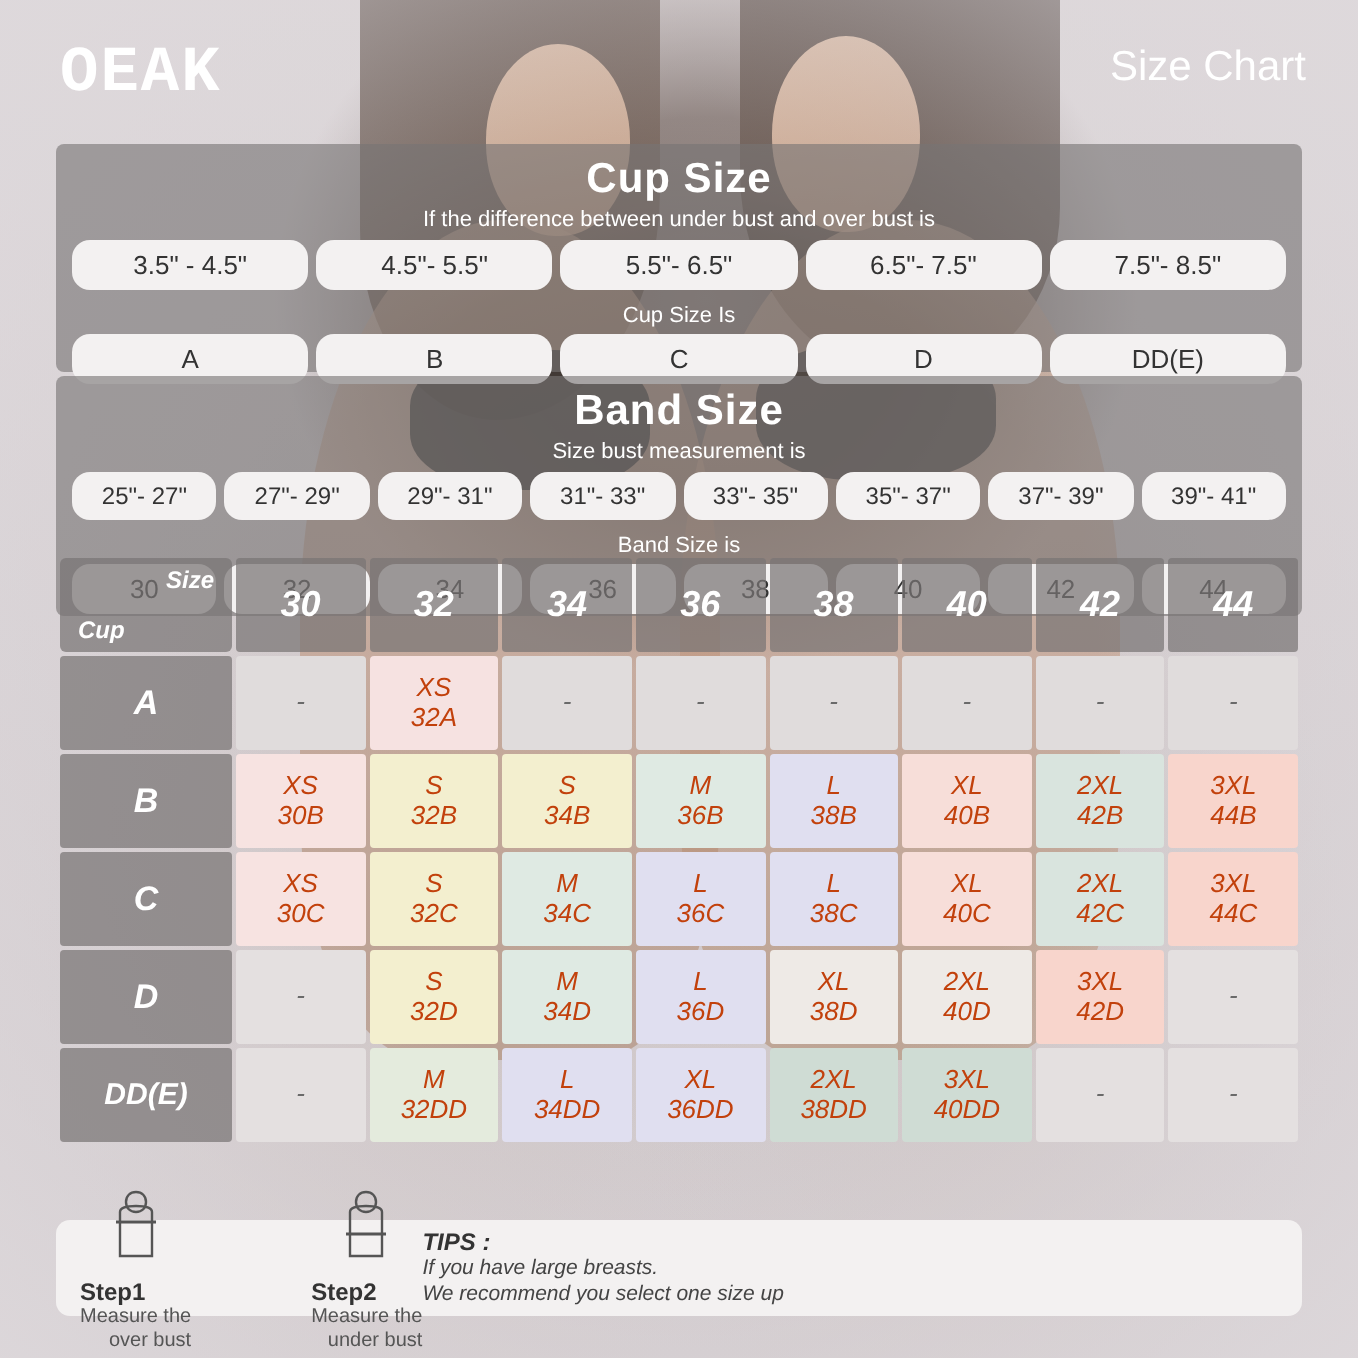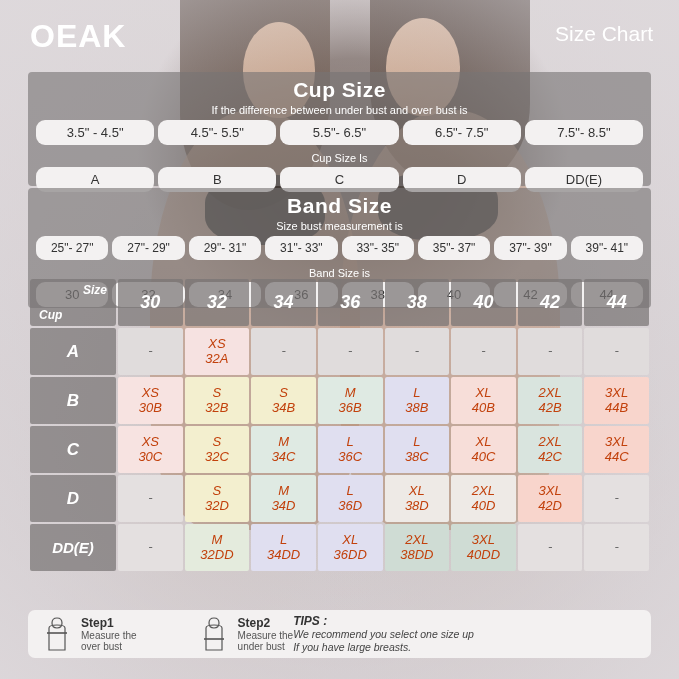--- a/index.html
+++ b/index.html
@@ -34,21 +34,21 @@
       background:#262626;opacity:.75;}
   .bg .braR{position:absolute;left:378px;top:172px;width:120px;height:68px;border-radius:40%;
       background:#2b2b2b;opacity:.7;}
   .bg .vig{position:absolute;inset:0;background:
       radial-gradient(ellipse 520px 520px at 50% 50%, rgba(222,217,220,0) 40%, rgba(222,217,220,.75) 85%, rgba(222,217,220,.95) 100%);}
 
   .wrap{position:relative;z-index:2;width:679px;height:679px;}
 
   
   .logo{position:absolute;left:30px;top:18px;font-size:32px;font-weight:bold;color:#ffffff;letter-spacing:1px;
-        font-family:Liberation Sans, sans-serif;}
+        font-family:Liberation Mono, monospace;}
   .size-chart-title{position:absolute;right:26px;top:22px;font-size:21px;color:#ffffff;}
 
   
   .band{position:absolute;left:28px;width:623px;background:rgba(120,116,116,.62);margin-top:36px;}
   .band-title{text-align:center;color:#ffffff;font-weight:bold;font-size:21px;letter-spacing:.5px;}
   .band-sub{text-align:center;color:#ffffff;font-size:11px;margin:2px 0 4px;}
   .cells{display:flex;gap:4px;padding:0 8px 7px;}
   .cell{flex:1;background:#f3f1f1;border-radius:9px;text-align:center;font-size:13px;padding:5px 0;color:#333;}
   .cell.small{font-size:12px;}
 
@@ -66,23 +66,23 @@
   th.colh{background:rgba(120,116,116,.72);color:#fff;font-size:18px;font-weight:bold;height:30px;border-radius:2px;}
   th.rowh{background:rgba(120,116,116,.72);color:#fff;font-size:17px;font-weight:bold;border-radius:2px;}
   td.c{border-radius:2px;line-height:1.15;color:#c2410c;}
   td.c .l1{display:block;font-size:13px;}
   td.c .l2{display:block;font-size:13px;}
   td.empty{color:#6a6a6a;font-size:13px;}
 
   
   .footer{position:absolute;left:28px;top:610px;width:623px;height:48px;background:#f3f1f1;border-radius:7px;
           display:flex;align-items:center;padding:0 12px;box-sizing:border-box;}
-  .step{display:flex;align-items:center;gap:7px;}
+  .step{display:flex;align-items:center;gap:7px;flex-direction:column;}
   .step .txt .t1{font-size:12px;font-weight:bold;color:#333;}
-  .step .txt .t2{font-size:10px;color:#555;line-height:1.15;}
+  .step .txt .t2{font-size:10px;color:#555;line-height:1.15;text-align:right;}
   .tips{font-style:italic;}
   .tips .th{font-size:12px;font-weight:bold;color:#333;}
   .tips .tl{font-size:10.5px;color:#444;line-height:1.25;}
   .fig{width:34px;height:40px;}
 </style>
 </head>
 <body>
 
 <div class="bg">
   <div class="base"></div>
@@ -330,18 +330,18 @@
         <path d="M7 25h20" stroke="#555" stroke-width="1.6"></path>
       </svg>
       <div class="txt">
         <div class="t1">Step2</div>
         <div class="t2">Measure the</div>
         <div class="t2">under bust</div>
       </div>
     </div>
     <div class="tips">
       <div class="th">TIPS :</div>
+      <div class="tl">If you have large breasts.</div>
       <div class="tl">We recommend you select one size up</div>
-      <div class="tl">If you have large breasts.</div>
     </div>
   </div>
 
 </div>
 
 </body></html>

